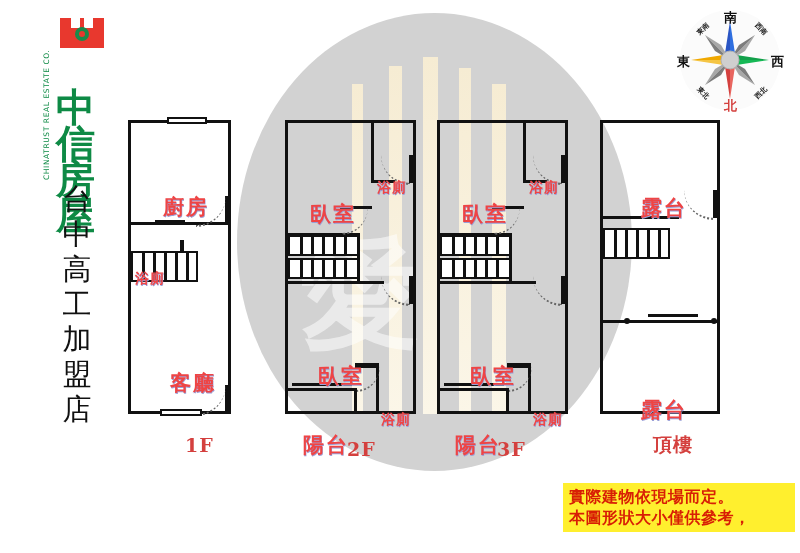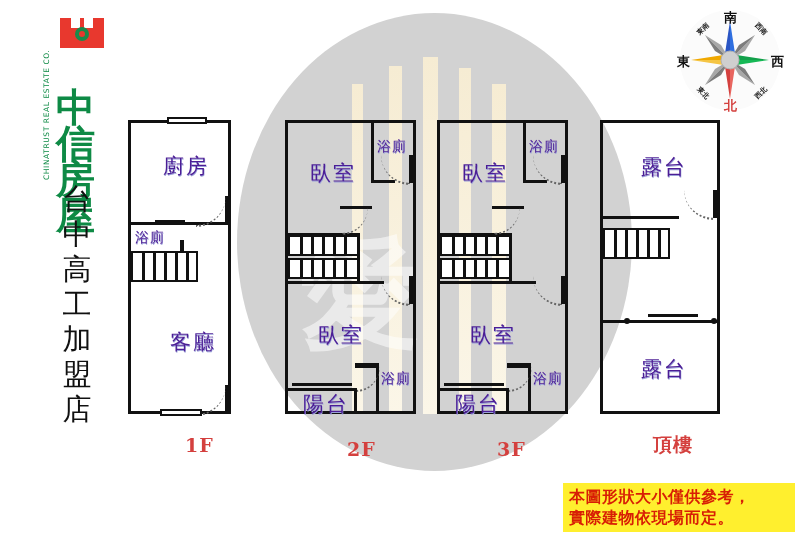--- a/index.html
+++ b/index.html
@@ -50,22 +50,22 @@
        border-radius:50%;background:#fbfbfb;}
   .compass svg{position:absolute;left:0;top:0;}
   .cmp-lbl{position:absolute;font-size:13px;color:#111;font-weight:bold;
        font-family:"DejaVu Serif","Liberation Serif",serif;}
   .cmp-sm{position:absolute;font-size:7px;color:#222;font-weight:bold;}
 
   
   .plan{position:absolute;box-sizing:border-box;border:3px solid #111;background:transparent;}
   .wall{position:absolute;background:#111;}
   .win{position:absolute;background:#fff;border:2px solid #111;box-sizing:border-box;}
-  .rlbl{position:absolute;color:#4c1d95;font-weight:normal;white-space:nowrap;
-        text-shadow:0.5px 0.5px 0 #9aa0d8;}
+  .rlbl{position:absolute;color:#ef4444;font-weight:bold;white-space:nowrap;
+        text-shadow:0.5px 0.5px 0 #9aa0d8;margin-top:41px;}
   .rlbl.big{font-size:21px;letter-spacing:2px;}
   .rlbl.sm{font-size:14px;letter-spacing:1px;}
   .stairs{position:absolute;border:2.5px solid #111;box-sizing:border-box;background:#fff;}
   .stairs i{position:absolute;top:0;bottom:0;width:2.5px;background:#111;}
   .door{position:absolute;}
   .door .arc{position:absolute;left:0;top:0;width:100%;height:100%;
       border:2px dotted #555;border-radius:50%;background:transparent;}
   .floor-label{position:absolute;color:#d4403e;font-size:19px;font-weight:bold;
       font-family:"DejaVu Serif","Liberation Serif",serif;letter-spacing:1px;}
 
@@ -300,17 +300,17 @@
   <div class="rlbl big" style="left:641px;top:153px;">露台</div>
   <div class="rlbl big" style="left:641px;top:355px;">露台</div>
 
 
   <div class="floor-label" style="left:185px;top:434px;">1F</div>
   <div class="floor-label" style="left:347px;top:438px;">2F</div>
   <div class="floor-label" style="left:497px;top:438px;">3F</div>
   <div class="floor-label" style="left:653px;top:432px;">頂樓</div>
 
   <div class="notice">
+    <div>實際建物依現場而定。</div>
     <div>本圖形狀大小僅供參考，</div>
-    <div>實際建物依現場而定。</div>
   </div>
 
 </div>
 
 </body></html>

